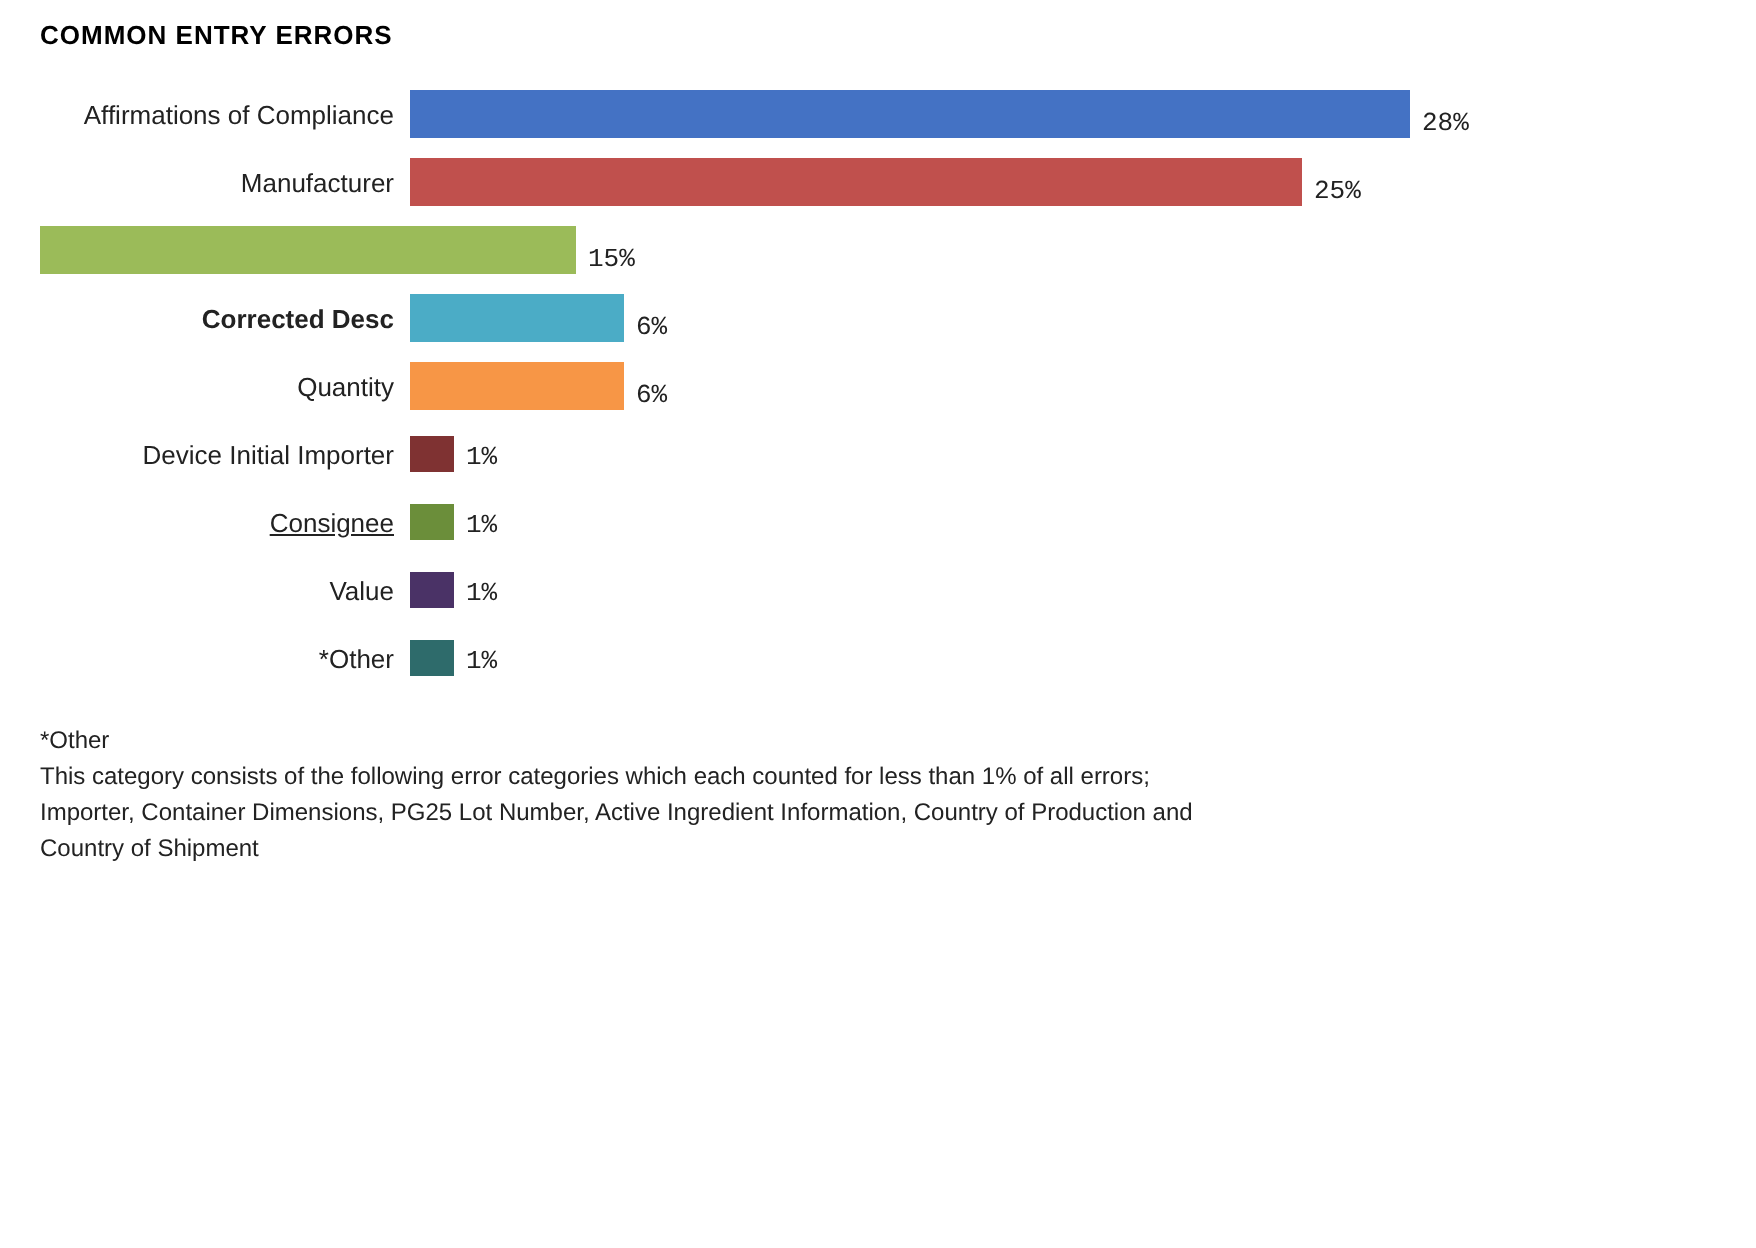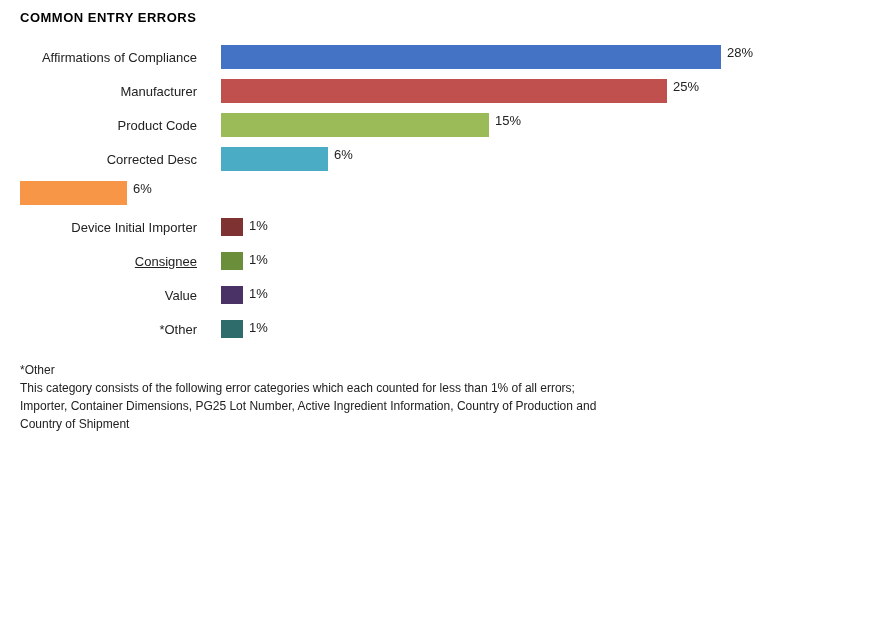--- a/index.html
+++ b/index.html
@@ -18,33 +18,33 @@
       letter-spacing: 0.5px;
     }
     .chart-container {
       width: 100%;
     }
     .bar-row {
       display: flex;
       align-items: center;
       margin-bottom: 6px;
       min-height: 28px;
-      gap: 16px;
     }
     .bar-label {
       text-align: right;
       font-size: 13px;
       color: #222;
       flex-shrink: 0;
       padding-right: 8px;
     }
     .bar-track {
       flex: 1;
       display: flex;
-      align-items: flex-start;
+      align-items: flex-end;
+      font-family: Liberation Mono, monospace;
     }
     .bar-fill {
       height: 24px;
       display: inline-block;
     }
     .bar-value {
       font-size: 13px;
       color: #222;
       margin-left: 6px;
       white-space: nowrap;
@@ -71,34 +71,34 @@
       </div>
     </div>
     <div class="bar-row">
       <div class="bar-label" style="width: 185px;">Manufacturer</div>
       <div class="bar-track">
         <div class="bar-fill" style="width: 446px; background-color: rgb(192, 80, 77); height: 24px;"></div>
         <span class="bar-value">25%</span>
       </div>
     </div>
     <div class="bar-row">
-      <div class="bar-label" style="width: 185px;">Product Code</div>
       <div class="bar-track">
         <div class="bar-fill" style="width: 268px; background-color: rgb(155, 187, 89); height: 24px;"></div>
         <span class="bar-value">15%</span>
       </div>
     </div>
     <div class="bar-row">
-      <div class="bar-label" style="width: 185px;">Corrected Desc</div>
+      <div class="bar-label" style="width: 185px; font-weight: bold;">Corrected Desc</div>
       <div class="bar-track">
         <div class="bar-fill" style="width: 107px; background-color: rgb(75, 172, 198); height: 24px;"></div>
         <span class="bar-value">6%</span>
       </div>
     </div>
     <div class="bar-row">
+      <div class="bar-label" style="width: 185px;">Quantity</div>
       <div class="bar-track">
         <div class="bar-fill" style="width: 107px; background-color: rgb(247, 150, 70); height: 24px;"></div>
         <span class="bar-value">6%</span>
       </div>
     </div>
     <div class="bar-row">
       <div class="bar-label" style="width: 185px;">Device Initial Importer</div>
       <div class="bar-track">
         <div class="bar-fill" style="width: 22px; background-color: rgb(127, 50, 50); height: 18px;"></div>
         <span class="bar-value">1%</span>

